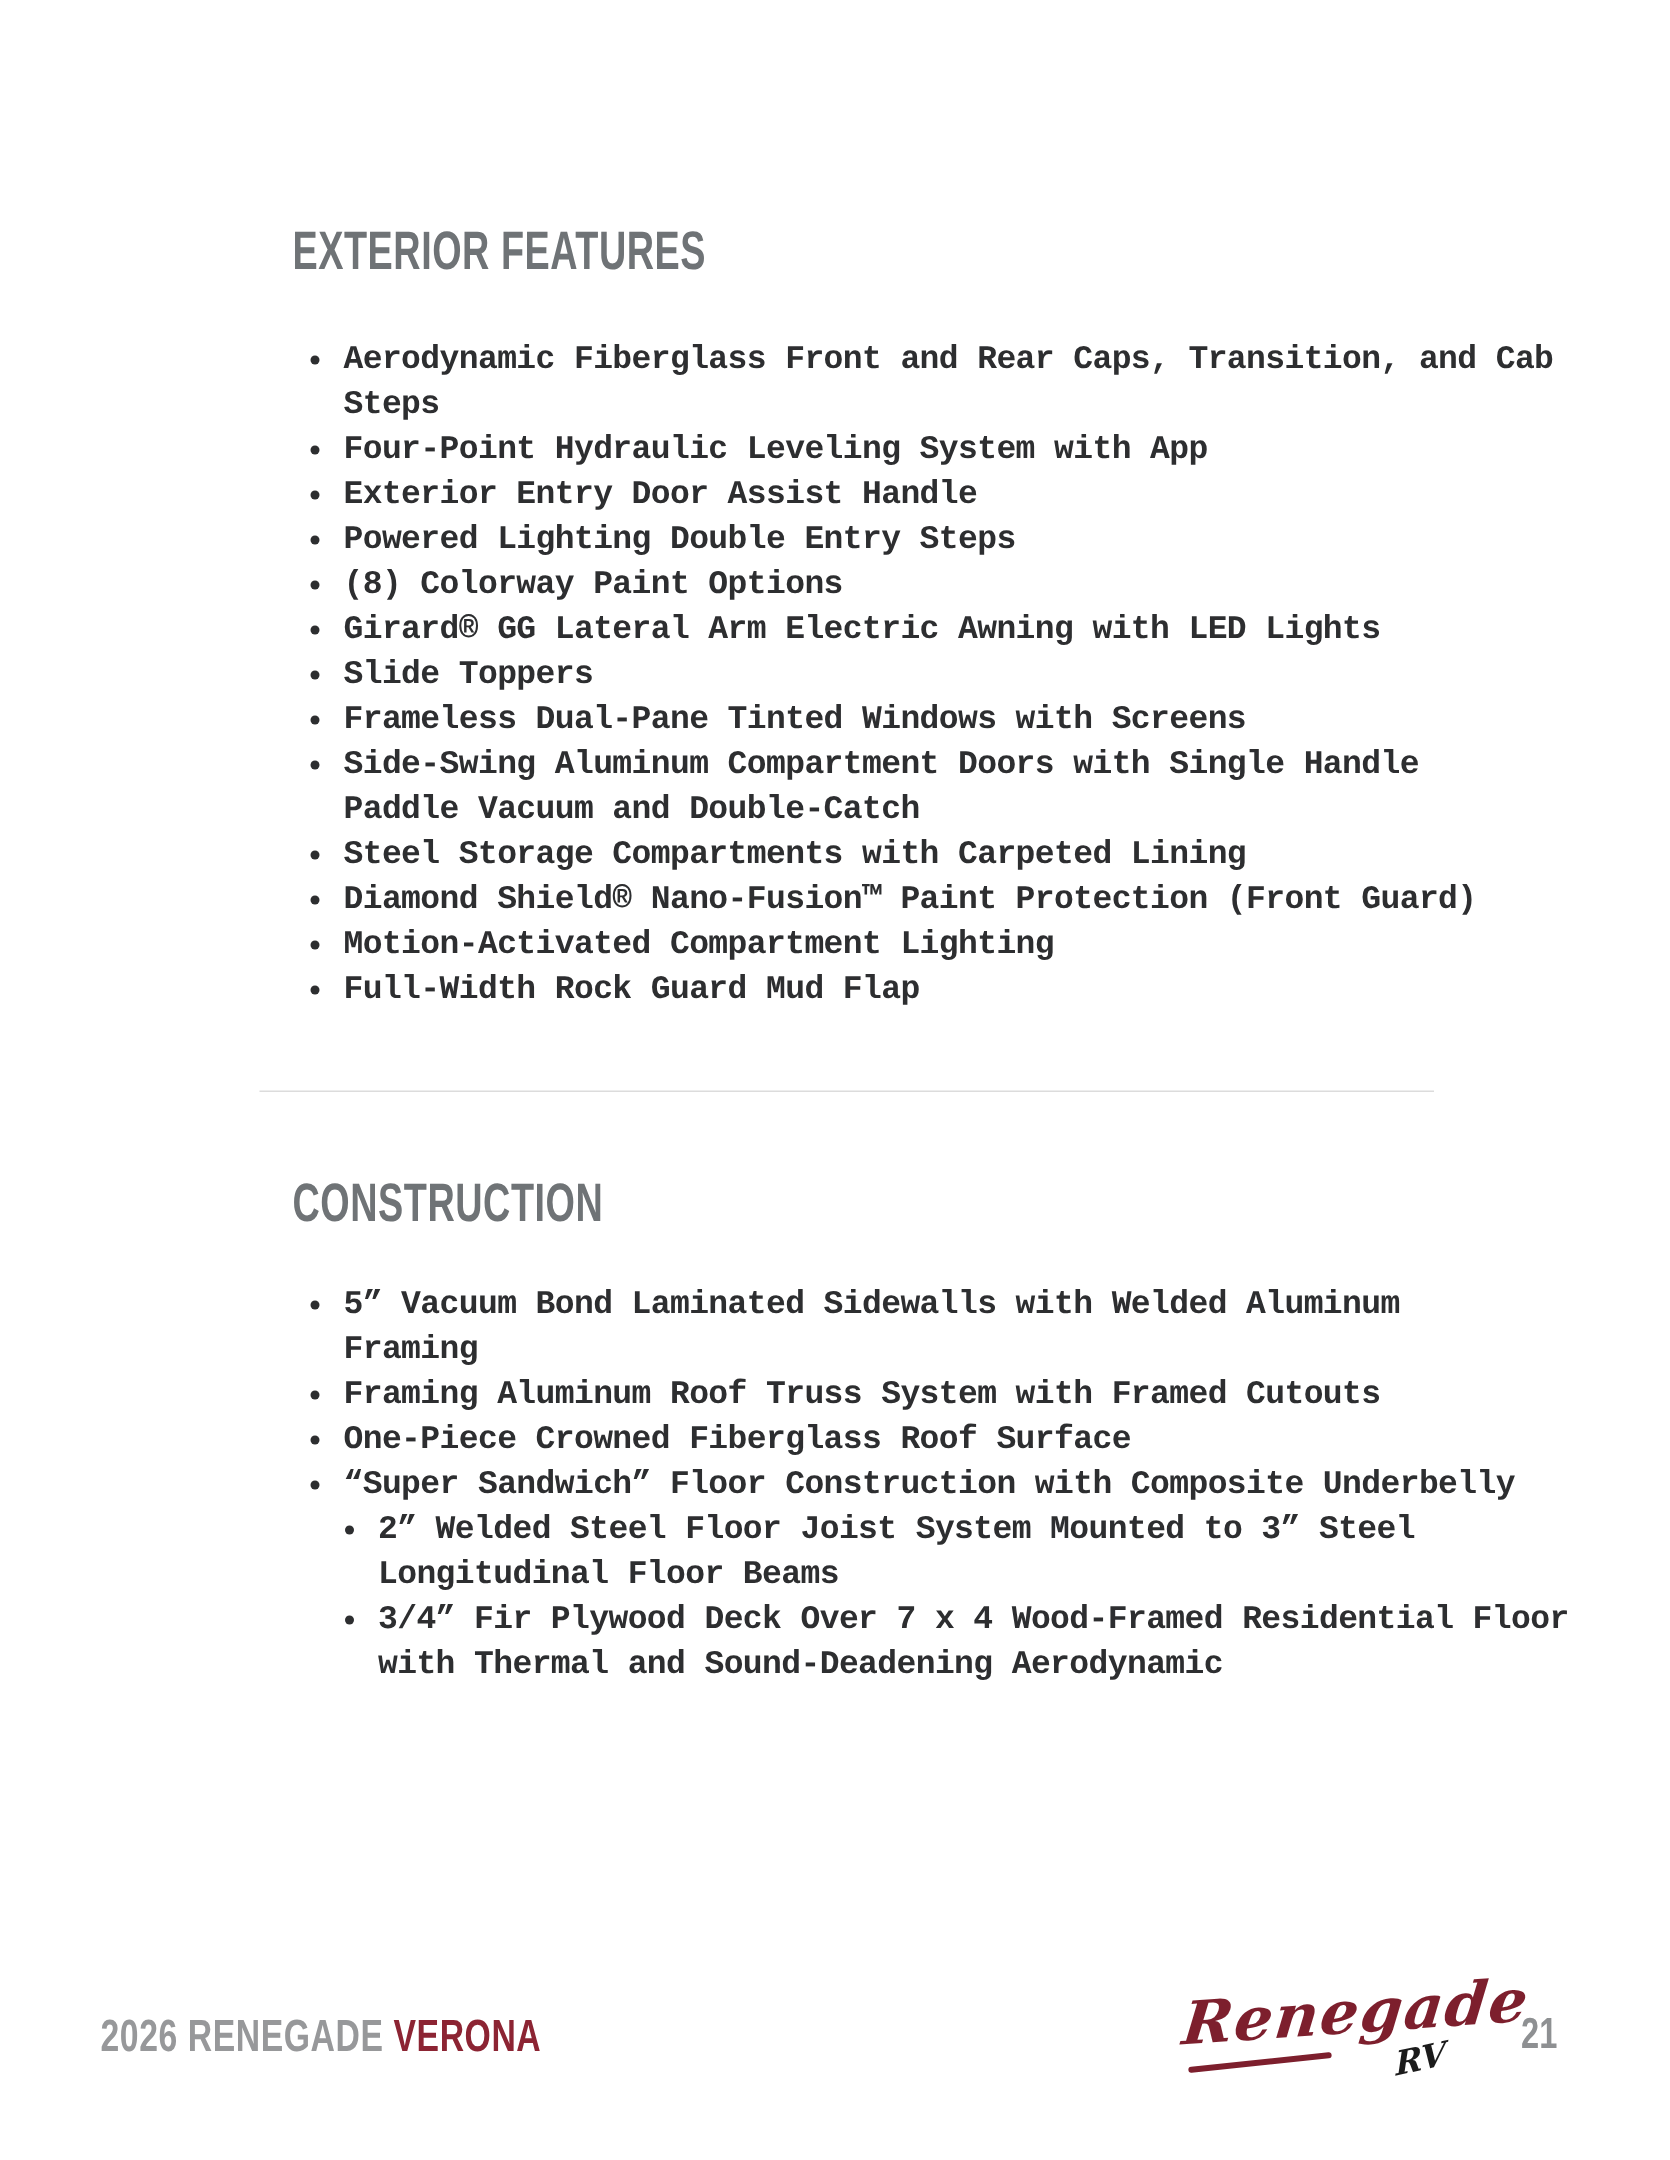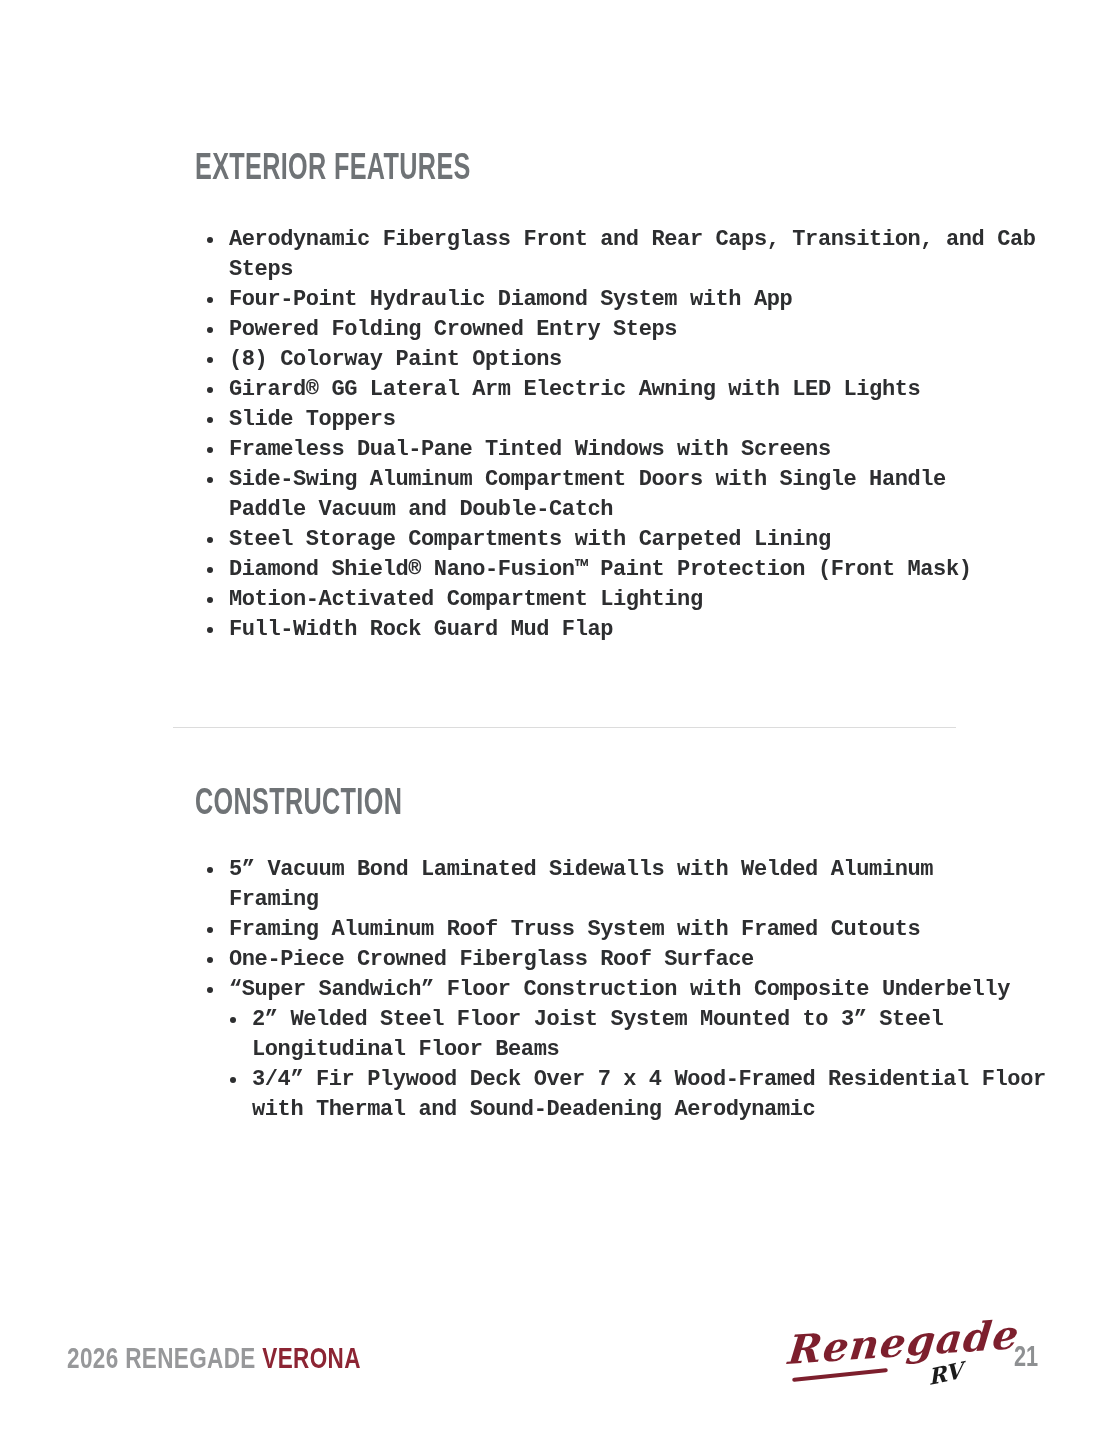--- a/index.html
+++ b/index.html
@@ -155,24 +155,27 @@
 <div class="page">
 
   <h2 class="section-title" id="title-exterior">EXTERIOR FEATURES</h2>
 
   <ul class="bullet-list" id="list-exterior">
       <li>
         <div class="line">Aerodynamic Fiberglass Front and Rear Caps, Transition, and Cab</div>
         <div class="line">Steps</div>
       </li>
       <li>
-        <div class="line">Four-Point Hydraulic Diamond System with App</div>
-      </li>
-      <li>
-        <div class="line">Powered Folding Crowned Entry Steps</div>
+        <div class="line">Four-Point Hydraulic Leveling System with App</div>
+      </li>
+      <li>
+        <div class="line">Exterior Entry Door Assist Handle</div>
+      </li>
+      <li>
+        <div class="line">Powered Lighting Double Entry Steps</div>
       </li>
       <li>
         <div class="line">(8) Colorway Paint Options</div>
       </li>
       <li>
         <div class="line">Girard® GG Lateral Arm Electric Awning with LED Lights</div>
       </li>
       <li>
         <div class="line">Slide Toppers</div>
       </li>
@@ -180,21 +183,21 @@
         <div class="line">Frameless Dual-Pane Tinted Windows with Screens</div>
       </li>
       <li>
         <div class="line">Side-Swing Aluminum Compartment Doors with Single Handle</div>
         <div class="line">Paddle Vacuum and Double-Catch</div>
       </li>
       <li>
         <div class="line">Steel Storage Compartments with Carpeted Lining</div>
       </li>
       <li>
-        <div class="line">Diamond Shield® Nano-Fusion™ Paint Protection (Front Mask)</div>
+        <div class="line">Diamond Shield® Nano-Fusion™ Paint Protection (Front Guard)</div>
       </li>
       <li>
         <div class="line">Motion-Activated Compartment Lighting</div>
       </li>
       <li>
         <div class="line">Full-Width Rock Guard Mud Flap</div>
       </li>
     </ul>
 
   <div class="section-divider"></div>

